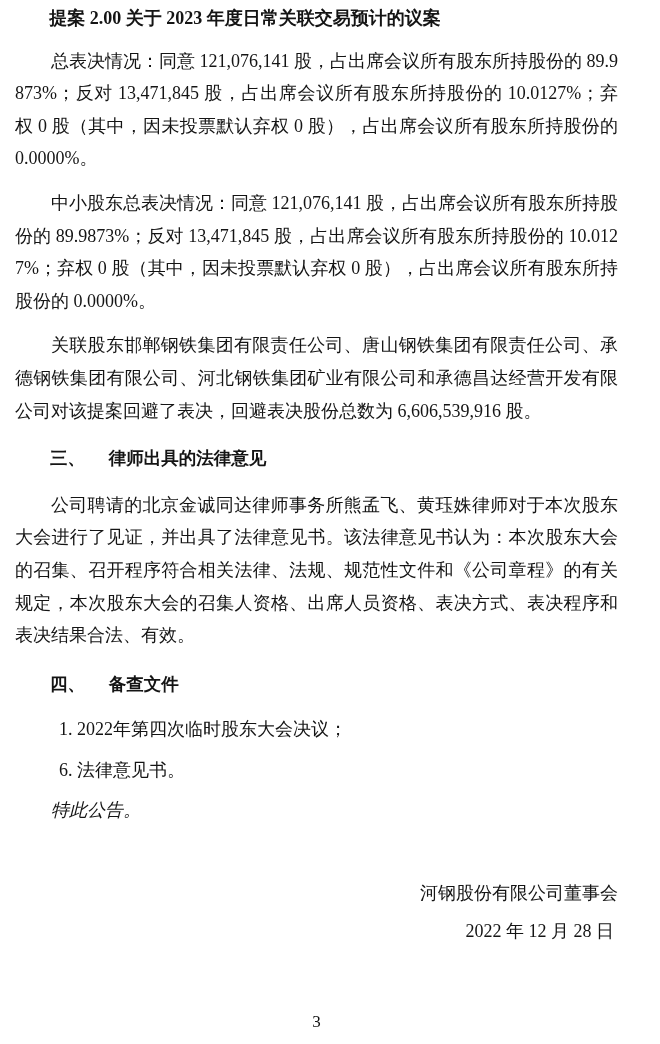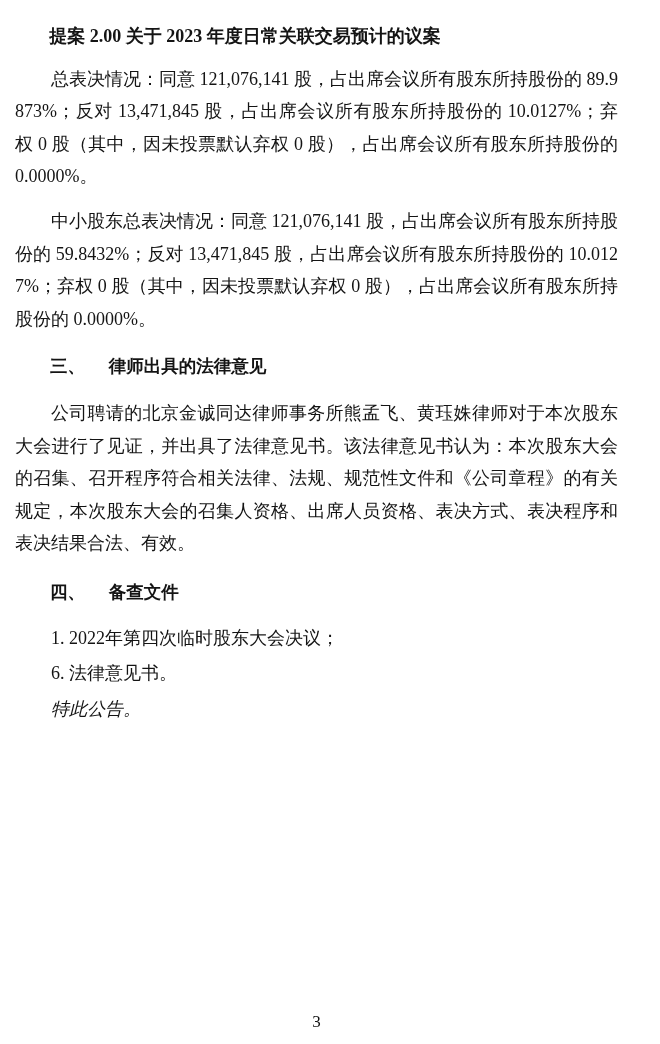--- a/index.html
+++ b/index.html
@@ -10,21 +10,21 @@
   .page {
     position: relative;
     width: 660px;
     height: 1044px;
     background: #ffffff;
     color: #141414;
     font-family: "Liberation Serif", "DejaVu Serif", serif;
     font-size: 18px;
     line-height: 32.6px;
     box-sizing: border-box;
-    padding: 20px 42px 0 15px;
+    padding: 2px 42px 0 15px;
     overflow: hidden;
   }
   .proposal-title {
     margin: 0;
     font-size: 18px;
     font-weight: bold;
     text-indent: 1.9em;
     text-align: left;
     line-height: 32.6px;
   }
@@ -44,21 +44,21 @@
     font-weight: bold;
     font-size: 17.5px;
     line-height: 32.6px;
     text-indent: 2em;
   }
   .heading-legal { margin-top: 15px; }
   .para-legal    { margin-top: 14px; }
   .heading-docs  { margin-top: 16px; }
   .sec-num { margin-right: 1.35em; }
   .list-item {
-    margin: 0;
+    margin: 8px;
     text-indent: 2em;
     text-align: left;
   }
   .item-1  { margin-top: 13px; }
   .item-2  { margin-top: 3px; }
   .closing {
     margin: 3px 0 0 0;
     text-indent: 2em;
     font-style: italic;
   }
@@ -80,36 +80,41 @@
 </style>
 </head>
 <body>
 
 <div class="page">
 
   <h1 class="proposal-title">提案 2.00 关于 2023 年度日常关联交易预计的议案</h1>
 
   <p class="para para-total">总表决情况：同意 121,076,141 股，占出席会议所有股东所持股份的 89.9873%；反对 13,471,845 股，占出席会议所有股东所持股份的 10.0127%；弃权 0 股（其中，因未投票默认弃权 0 股），占出席会议所有股东所持股份的 0.0000%。</p>
 
-  <p class="para para-minority">中小股东总表决情况：同意 121,076,141 股，占出席会议所有股东所持股份的 59.8432%；反对 13,471,845 股，占出席会议所有股东所持股份的 10.0127%；弃权 0 股（其中，因未投票默认弃权 0 股），占出席会议所有股东所持股份的 0.0000%。</p>
+  <p class="para para-minority">中小股东总表决情况：同意 121,076,141 股，占出席会议所有股东所持股份的 89.9873%；反对 13,471,845 股，占出席会议所有股东所持股份的 10.0127%；弃权 0 股（其中，因未投票默认弃权 0 股），占出席会议所有股东所持股份的 0.0000%。</p>
 
 
+  <p class="para para-abstention">关联股东邯郸钢铁集团有限责任公司、唐山钢铁集团有限责任公司、承德钢铁集团有限公司、河北钢铁集团矿业有限公司和承德昌达经营开发有限公司对该提案回避了表决，回避表决股份总数为 6,606,539,916 股。</p>
 
   <h2 class="section-heading heading-legal">
     <span class="sec-num">三、</span><span class="sec-title">律师出具的法律意见</span>
   </h2>
 
   <p class="para para-legal">公司聘请的北京金诚同达律师事务所熊孟飞、黄珏姝律师对于本次股东大会进行了见证，并出具了法律意见书。该法律意见书认为：本次股东大会的召集、召开程序符合相关法律、法规、规范性文件和《公司章程》的有关规定，本次股东大会的召集人资格、出席人员资格、表决方式、表决程序和表决结果合法、有效。</p>
 
   <h2 class="section-heading heading-docs">
     <span class="sec-num">四、</span><span class="sec-title">备查文件</span>
   </h2>
 
   <p class="list-item item-1">1. 2022年第四次临时股东大会决议；</p>
 
   <p class="list-item item-2">6. 法律意见书。</p>
 
   <p class="closing">特此公告。</p>
 
+  <div class="signature-block">
+    <p class="signature-company">河钢股份有限公司董事会</p>
+    <p class="signature-date">2022 年 12 月 28 日</p>
+  </div>
 
   <div class="page-number">3</div>
 
 </div>
 
 </body></html>

